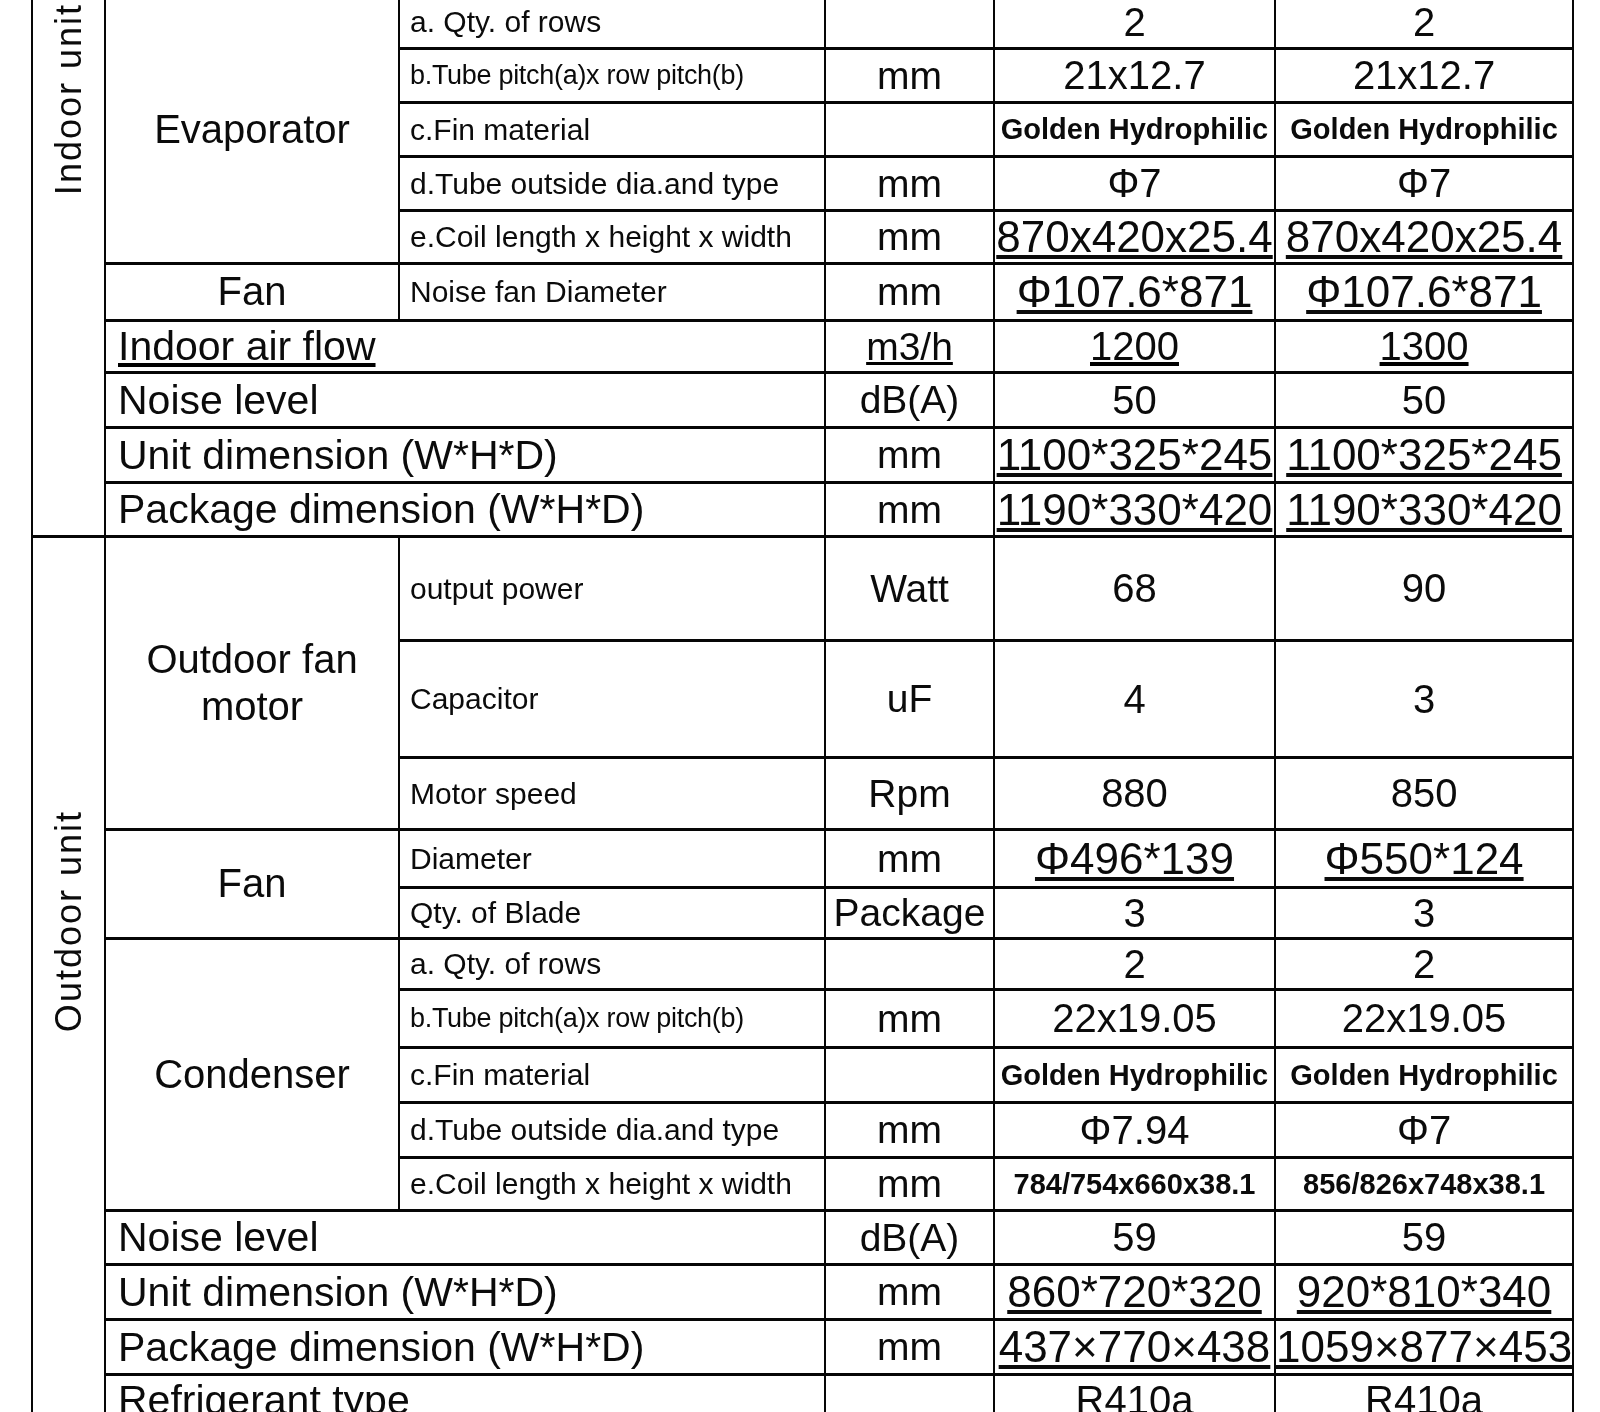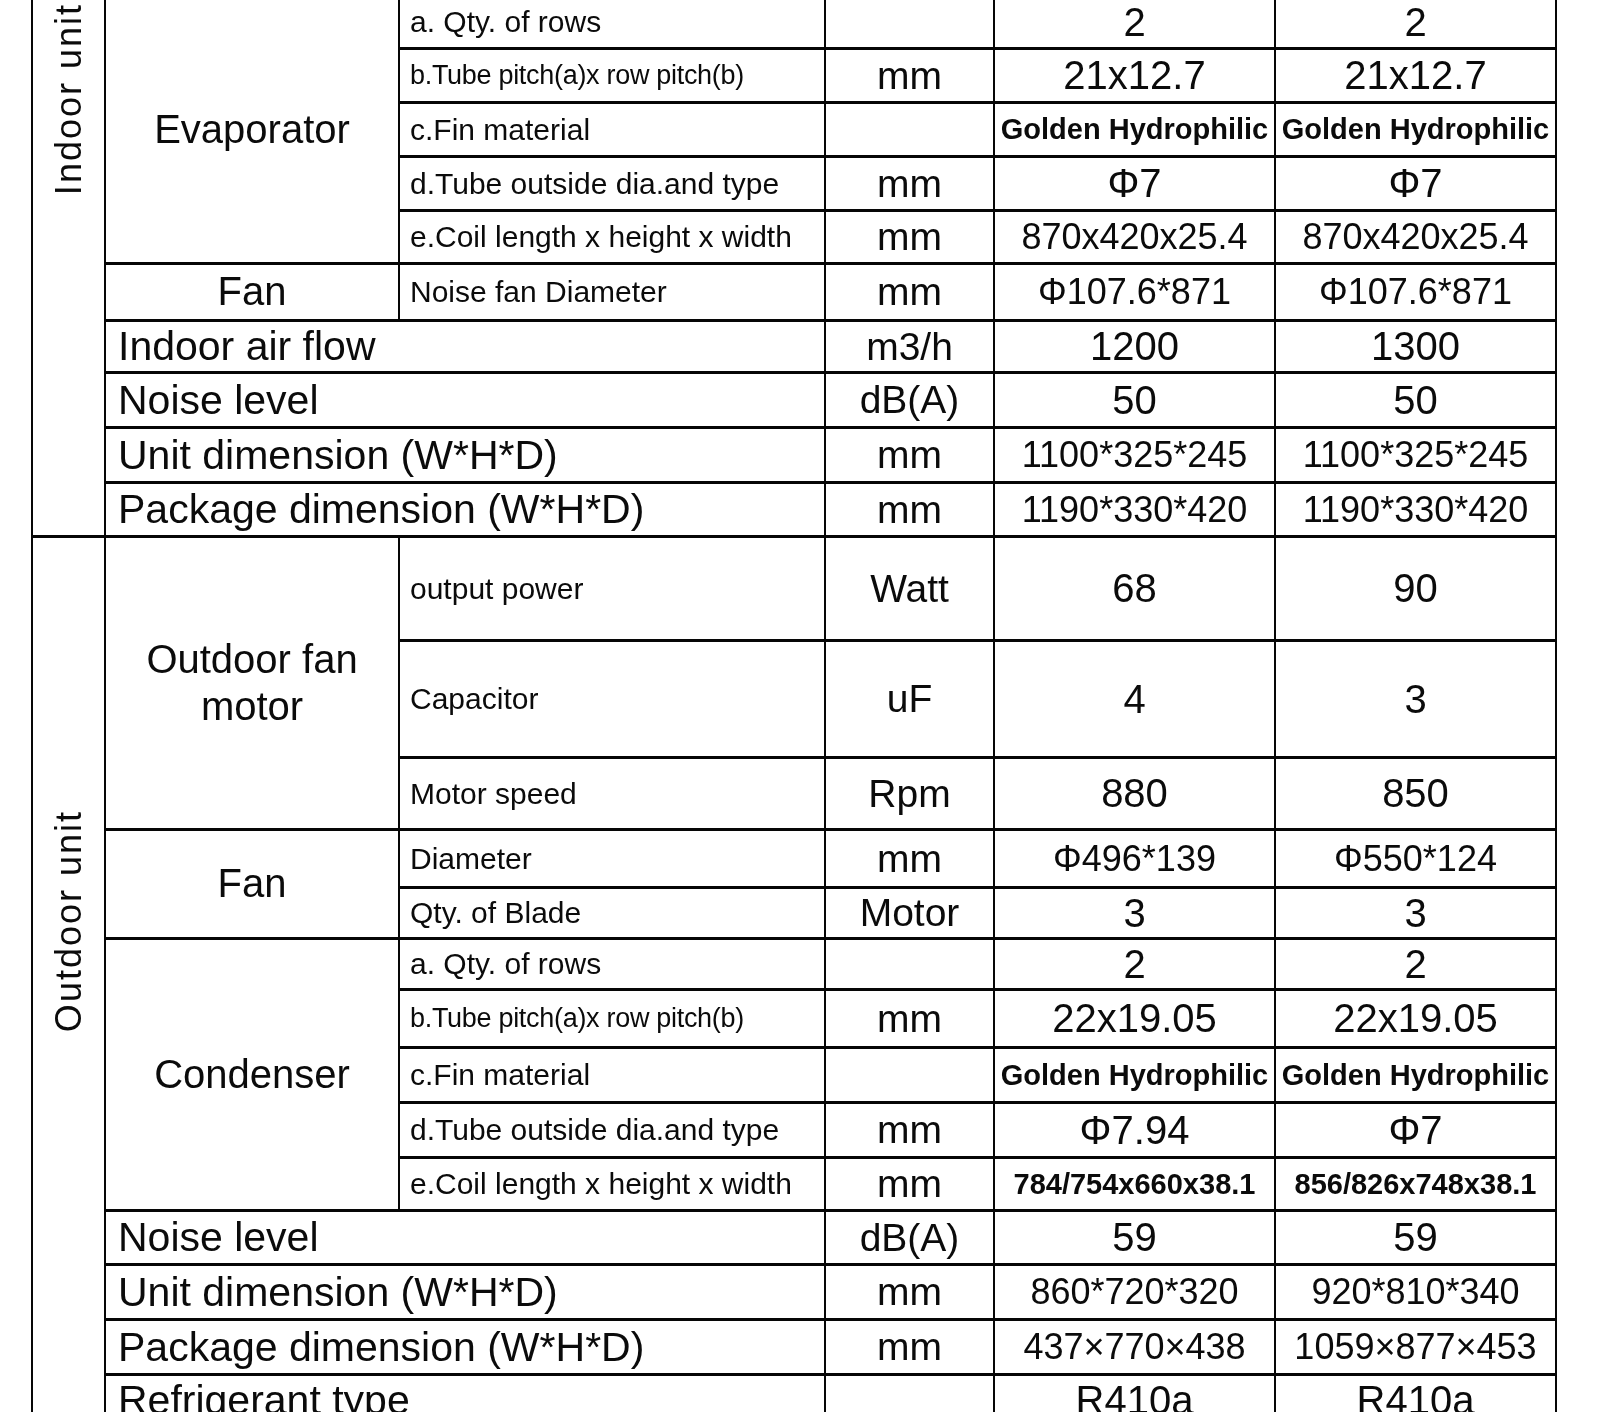--- a/index.html
+++ b/index.html
@@ -13,21 +13,21 @@
   td{
     border:2px solid #060606;border-top-width:3px;border-bottom-width:3px;
     padding:0;color:#0b0b0b;overflow:hidden;vertical-align:middle;
     white-space:nowrap;
   }
   .param{font-size:30px;text-align:left;padding-left:10px;}
   .psm{font-size:27px;letter-spacing:-0.3px;}
   .cat{font-size:40px;text-align:center;white-space:normal;line-height:1.18;}
   .unit{font-size:39px;text-align:center;}
   .val{font-size:40px;text-align:center;}
-  .vmd{font-size:36px;}
+  .vmd{font-size:44px;text-decoration:underline;}
   .vsm{font-size:29px;font-weight:bold;}
   .big{font-size:41px;text-align:left;padding-left:12px;}
   .side{text-align:center;vertical-align:top;}
   .side-text{
     display:inline-block;writing-mode:vertical-rl;transform:rotate(180deg);
     font-size:36px;letter-spacing:2px;white-space:nowrap;color:#0b0b0b;
   }
   .side-indoor{padding-top:6px;}
   .side-outdoor{padding-top:272px;}
 </style>
@@ -77,21 +77,21 @@
           <td class="val vmd">870x420x25.4</td>
           <td class="val vmd">870x420x25.4</td>
         </tr>
         <tr style="height: 57px;">
           <td class="cat">Fan</td>
           <td class="param">Noise fan Diameter</td>
           <td class="unit">mm</td>
           <td class="val vmd">Φ107.6*871</td>
           <td class="val vmd">Φ107.6*871</td>
         </tr>
-        <tr style="height: 52px;">
+        <tr style="height: 52px; text-decoration: underline;">
           <td colspan="2" class="big">Indoor air flow</td>
           <td class="unit">m3/h</td>
           <td class="val">1200</td>
           <td class="val">1300</td>
         </tr>
         <tr style="height: 55px;">
           <td colspan="2" class="big">Noise level</td>
           <td class="unit">dB(A)</td>
           <td class="val">50</td>
           <td class="val">50</td>
@@ -130,21 +130,21 @@
         </tr>
         <tr style="height: 58px;">
           <td rowspan="2" class="cat">Fan</td>
           <td class="param">Diameter</td>
           <td class="unit">mm</td>
           <td class="val vmd">Φ496*139</td>
           <td class="val vmd">Φ550*124</td>
         </tr>
         <tr style="height: 51px; padding-left: 24px;">
           <td class="param">Qty. of Blade</td>
-          <td class="unit">Motor</td>
+          <td class="unit">Package</td>
           <td class="val">3</td>
           <td class="val">3</td>
         </tr>
         <tr style="height: 51px;">
           <td rowspan="5" class="cat">Condenser</td>
           <td class="param">a. Qty. of rows</td>
           <td class="unit"></td>
           <td class="val">2</td>
           <td class="val">2</td>
         </tr>

